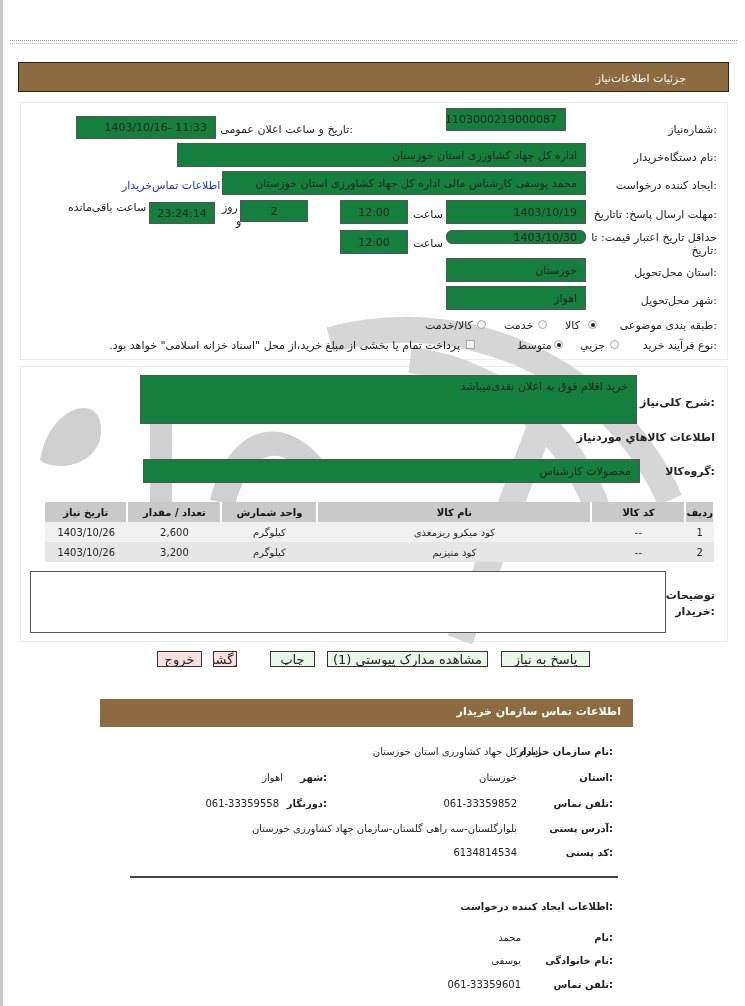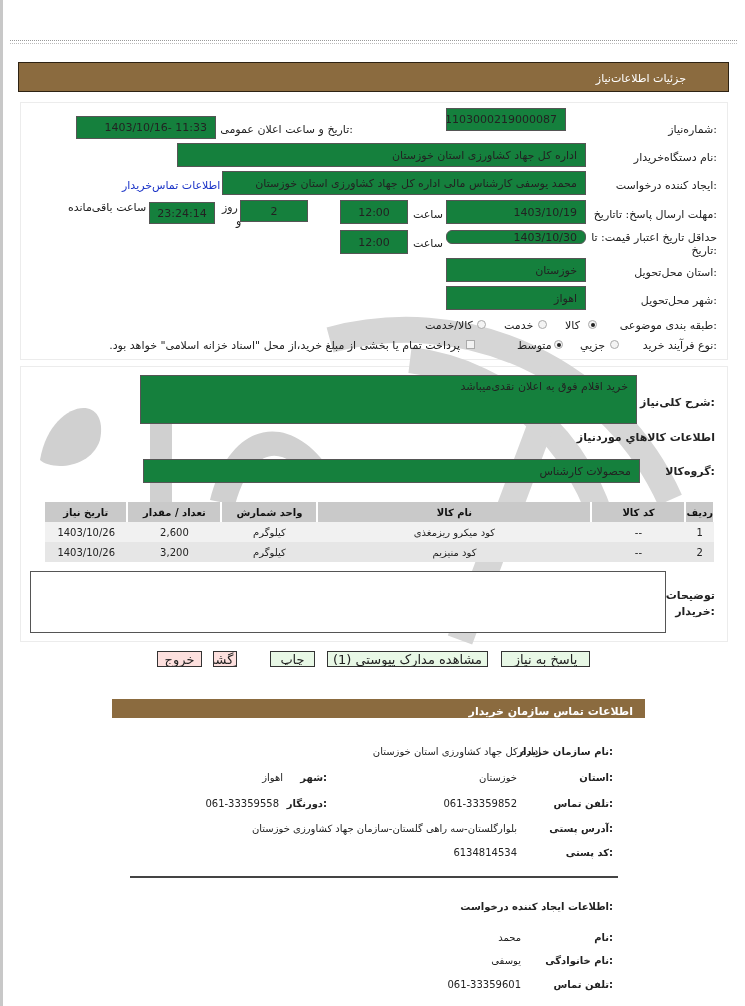--- a/index.html
+++ b/index.html
@@ -22,21 +22,21 @@
   .blbl{position:absolute;font-weight:bold;font-size:11px;white-space:nowrap;text-align:right;}
   table.items{position:absolute;left:45px;top:502px;width:670px;border-collapse:collapse;font-size:10px;}
   table.items th{background:#c9c9c9;color:#111;font-weight:bold;height:20px;border-right:2px solid #fff;padding:0;}
   table.items td{height:20px;text-align:center;padding:0;}
   table.items tr.r0 td{background:#f1f1f1;}
   table.items tr.r1 td{background:#e6e6e6;}
   .notes{position:absolute;left:30px;top:571px;width:636px;height:62px;border:1px solid #555;box-sizing:border-box;background:#fff;direction:rtl;text-align:right;padding:2px 8px;font-size:11px;line-height:13px;}
   .btn{position:absolute;height:16px;border:1px solid #333;box-sizing:border-box;font-size:13px;display:flex;align-items:center;justify-content:center;white-space:nowrap;overflow:hidden;top:651px;}
   .btn.g{background:#e8f8e6;}
   .btn.p{background:#fde0de;}
-  .hdr2{position:absolute;left:112px;top:699px;width:533px;height:19px;background:#8b6b3f;}
+  .hdr2{position:absolute;left:100px;top:699px;width:533px;height:28px;background:#8b6b3f;}
   .hdr2 span{position:absolute;right:12px;top:6px;color:#fff;font-weight:bold;font-size:11px;}
   .k{position:absolute;font-weight:bold;font-size:10px;white-space:nowrap;text-align:right;}
   .v{position:absolute;font-size:10px;white-space:nowrap;text-align:right;}
   .sep{position:absolute;left:130px;top:876px;width:488px;height:2px;background:#444;}
 </style>
 </head>
 <body>
 
 <div class="leftbar"></div>
 <div class="dotline"></div>

